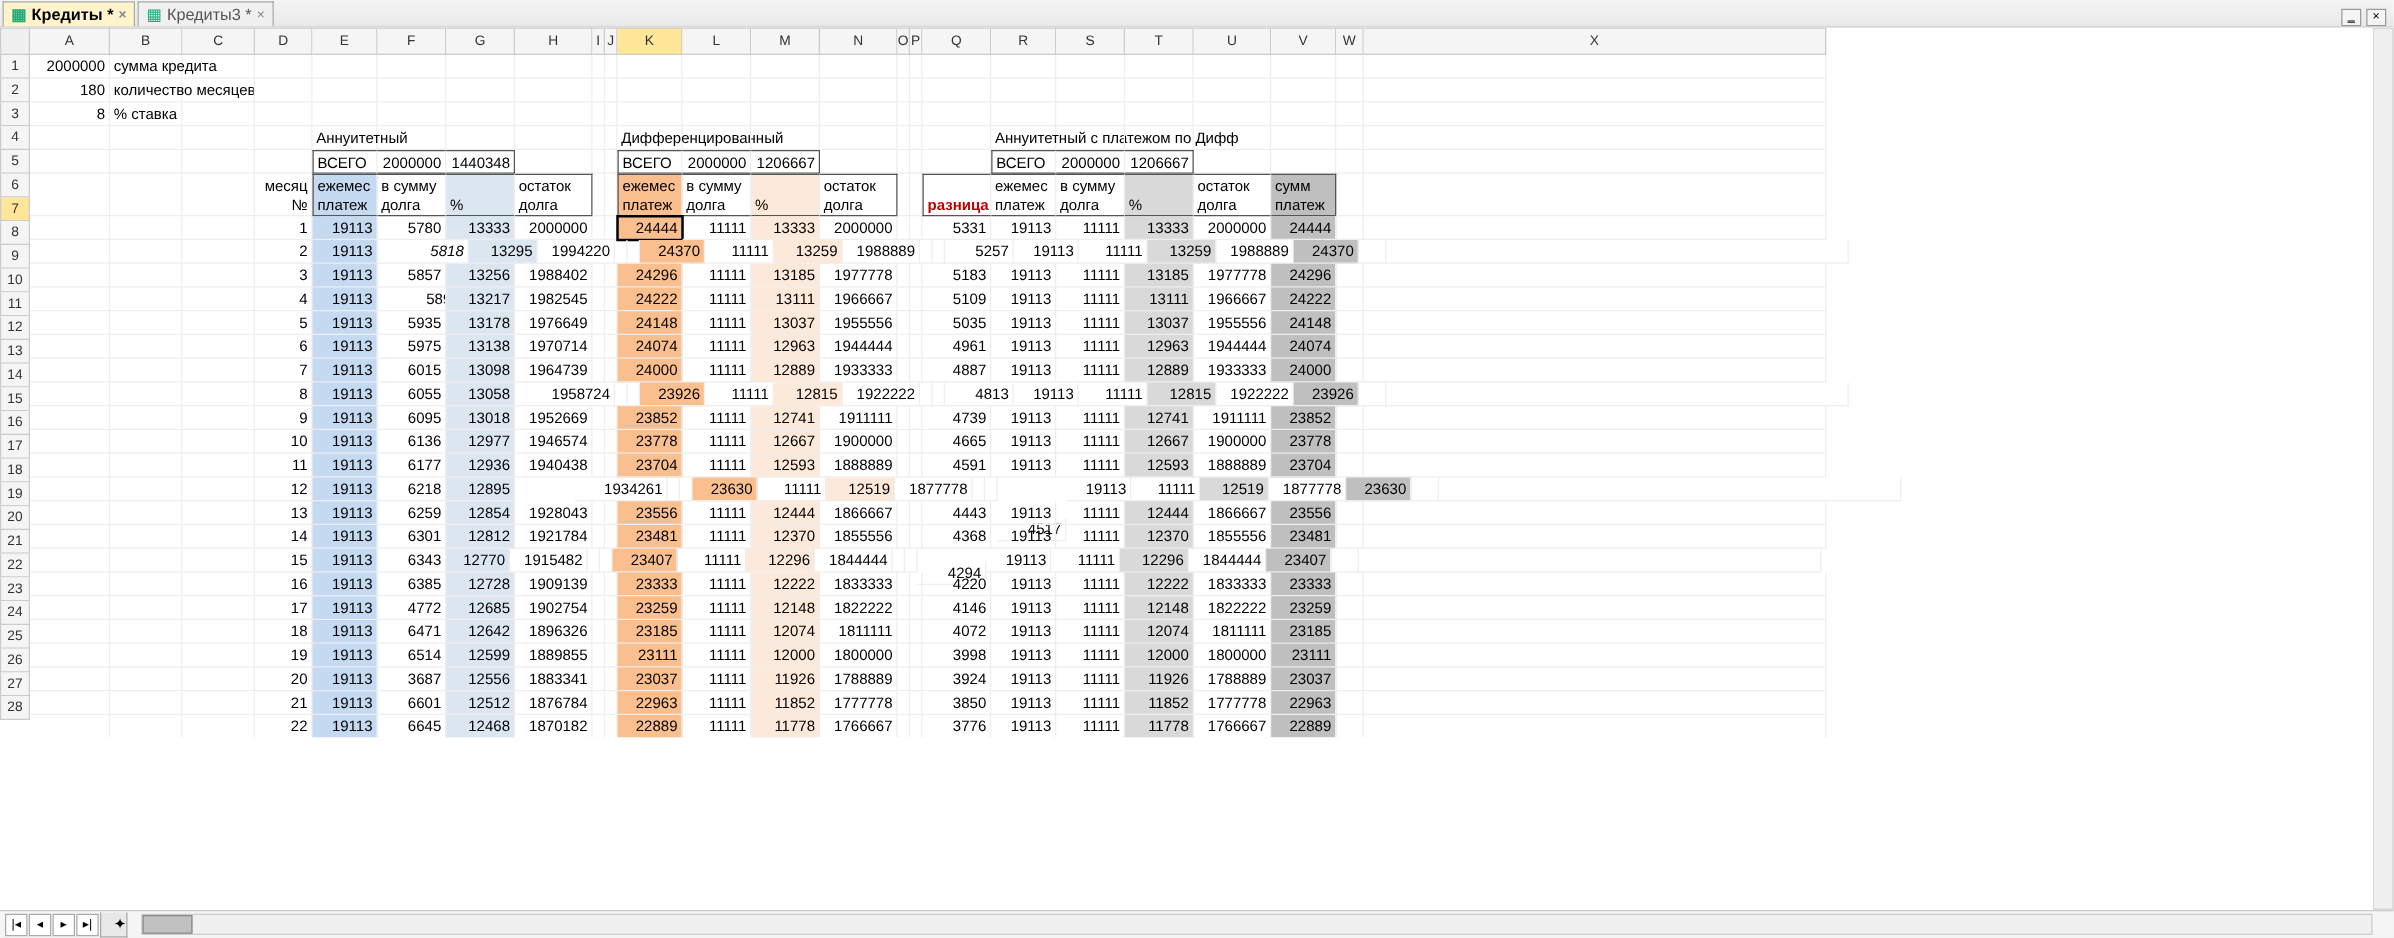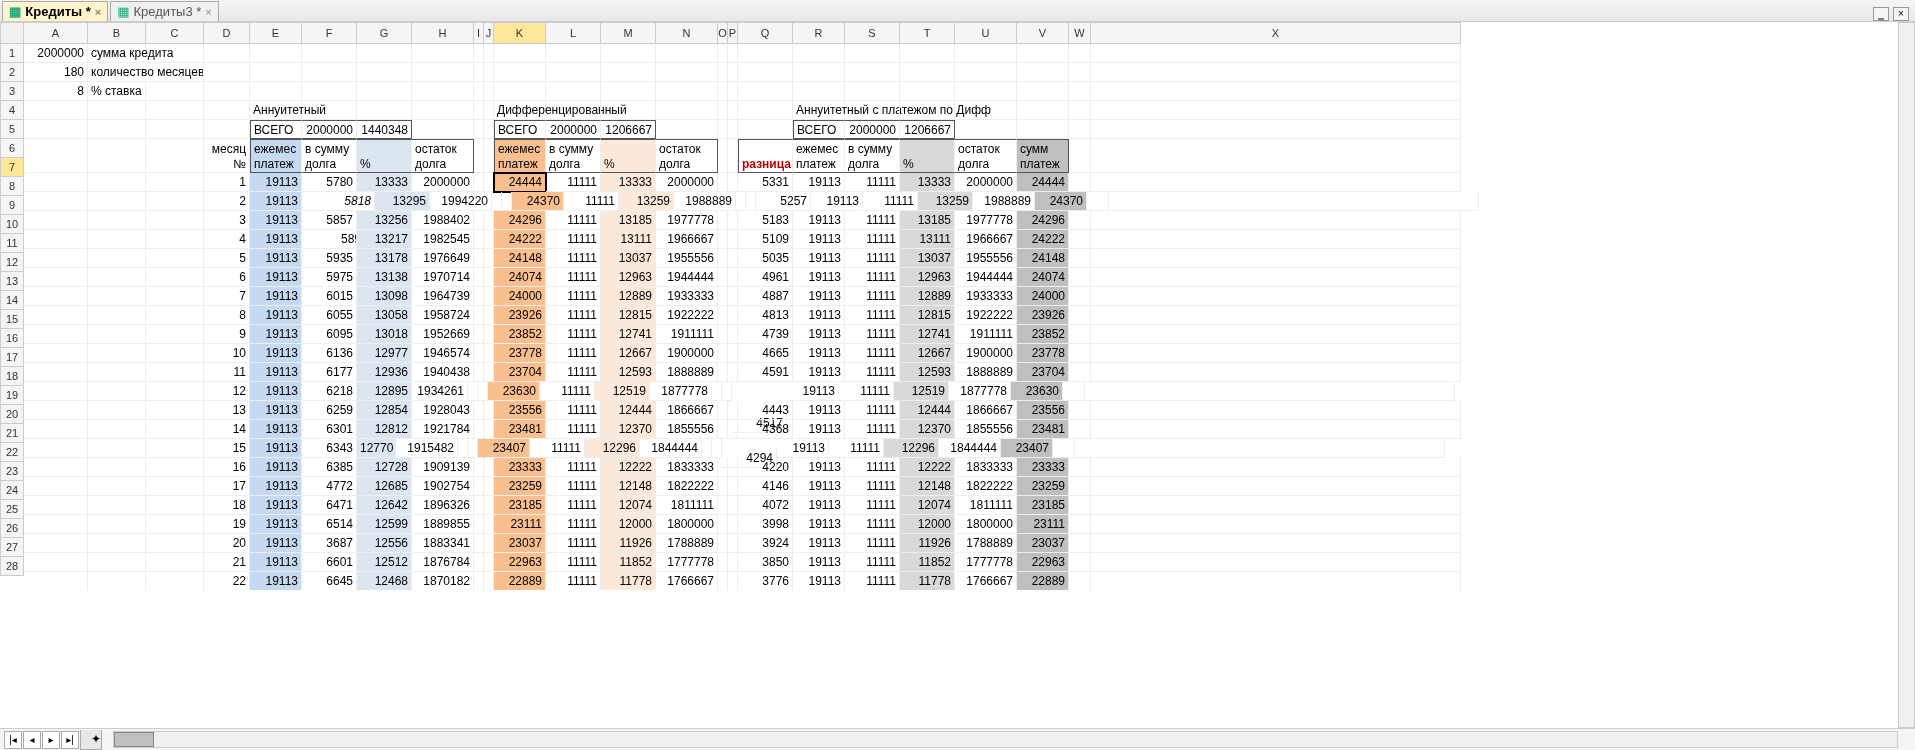--- a/index.html
+++ b/index.html
@@ -471,21 +471,21 @@
         <div class="cell" style="width: 370px;"></div>
       </div>
       <div class="cell-row">
         <div class="cell" style="width: 64px;"></div>
         <div class="cell" style="width: 58px;"></div>
         <div class="cell" style="width: 58px;"></div>
         <div class="cell r" style="width: 46px;">8</div>
         <div class="cell r bg-blue" style="width: 52px;">19113</div>
         <div class="cell r" style="width: 55px;">6055</div>
         <div class="cell r bg-lblue" style="width: 55px;">13058</div>
-        <div class="cell r" style="width: 62px;">1958724</div>
+        <div class="cell r" style="width: 80px;">1958724</div>
         <div class="cell" style="width: 10px;"></div>
         <div class="cell" style="width: 10px;"></div>
         <div class="cell r bg-orange" style="width: 52px;">23926</div>
         <div class="cell r" style="width: 55px;">11111</div>
         <div class="cell r bg-lorange" style="width: 55px;">12815</div>
         <div class="cell r" style="width: 62px;">1922222</div>
         <div class="cell" style="width: 10px;"></div>
         <div class="cell" style="width: 10px;"></div>
         <div class="cell r" style="width: 55px;">4813</div>
         <div class="cell r" style="width: 52px;">19113</div>
@@ -575,21 +575,21 @@
         <div class="cell" style="width: 370px;"></div>
       </div>
       <div class="cell-row">
         <div class="cell" style="width: 64px;"></div>
         <div class="cell" style="width: 58px;"></div>
         <div class="cell" style="width: 58px;"></div>
         <div class="cell r" style="width: 46px;">12</div>
         <div class="cell r bg-blue" style="width: 52px;">19113</div>
         <div class="cell r" style="width: 55px;">6218</div>
         <div class="cell r bg-lblue" style="width: 55px;">12895</div>
-        <div class="cell r" style="width: 56px;">1934261</div>
+        <div class="cell r" style="width: 74px; margin-left: 48px;">1934261</div>
         <div class="cell" style="width: 10px;"></div>
         <div class="cell" style="width: 10px;"></div>
         <div class="cell r bg-orange" style="width: 52px;">23630</div>
         <div class="cell r" style="width: 55px;">11111</div>
         <div class="cell r bg-lorange" style="width: 55px;">12519</div>
         <div class="cell r" style="width: 62px;">1877778</div>
         <div class="cell" style="width: 10px;"></div>
         <div class="cell" style="width: 10px;"></div>
         <div class="cell r" style="width: 55px; margin-top: 32px;">4517</div>
         <div class="cell r" style="width: 52px;">19113</div>
@@ -652,21 +652,21 @@
         <div class="cell" style="width: 22px;"></div>
         <div class="cell" style="width: 370px;"></div>
       </div>
       <div class="cell-row">
         <div class="cell" style="width: 64px;"></div>
         <div class="cell" style="width: 58px;"></div>
         <div class="cell" style="width: 58px;"></div>
         <div class="cell r" style="width: 46px;">15</div>
         <div class="cell r bg-blue" style="width: 52px;">19113</div>
         <div class="cell r" style="width: 55px;">6343</div>
-        <div class="cell r bg-lblue" style="width: 39px;">12770</div>
+        <div class="cell r bg-lblue" style="width: 51px;">12770</div>
         <div class="cell r" style="width: 62px;">1915482</div>
         <div class="cell" style="width: 10px;"></div>
         <div class="cell" style="width: 10px;"></div>
         <div class="cell r bg-orange" style="width: 52px;">23407</div>
         <div class="cell r" style="width: 55px;">11111</div>
         <div class="cell r bg-lorange" style="width: 55px;">12296</div>
         <div class="cell r" style="width: 62px;">1844444</div>
         <div class="cell" style="width: 10px;"></div>
         <div class="cell" style="width: 10px;"></div>
         <div class="cell r" style="width: 55px; margin-top: 10px;">4294</div>

